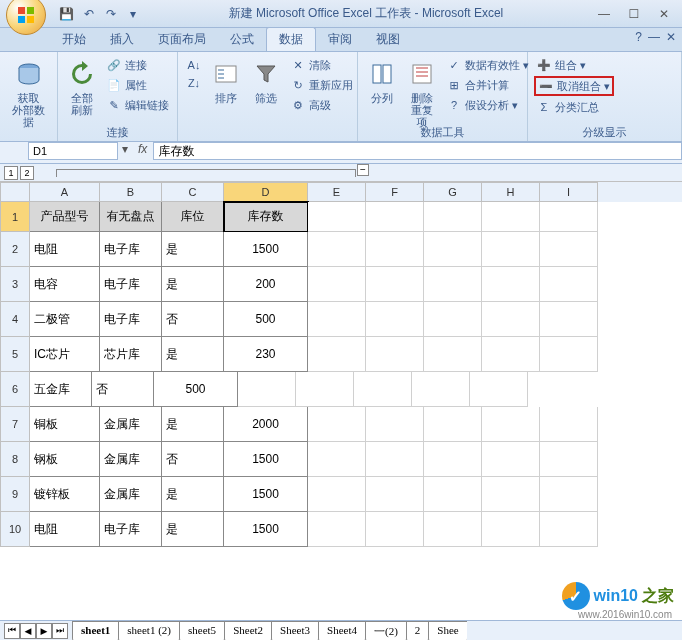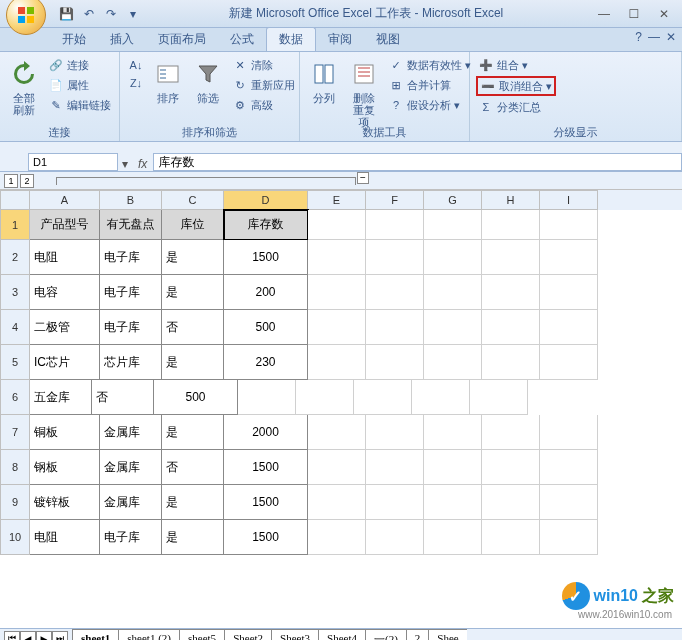--- a/index.html
+++ b/index.html
@@ -19,21 +19,21 @@
 .group { border-right: 1px solid #b8cce0; padding: 2px 6px; display: flex; flex-direction: column; position: relative; }
 .group-label { position: absolute; bottom: 1px; left: 0; right: 0; text-align: center; font-size: 11px; color: #3a5a8a; }
 .group-body { flex: 1; display: flex; align-items: flex-start; gap: 4px; padding-top: 2px; }
 .big-btn { width: 50px; display: flex; flex-direction: column; align-items: center; gap: 2px; cursor: pointer; padding: 2px; }
 .big-btn .ico { width: 32px; height: 32px; display: flex; align-items: center; justify-content: center; }
 .big-btn .lbl { font-size: 11px; color: #3a5a8a; text-align: center; line-height: 1.1; }
 .small-stack { display: flex; flex-direction: column; gap: 2px; }
 .small-btn { display: flex; align-items: center; gap: 3px; font-size: 11px; color: #3a5a8a; cursor: pointer; padding: 1px 2px; white-space: nowrap; }
 .small-btn .ico { width: 16px; height: 16px; display: inline-flex; align-items: center; justify-content: center; }
 .highlight-box { border: 2px solid #d02020; padding: 0 2px; }
-.formula-bar { height: 30px; background: #e8f0fa; border-bottom: 1px solid #a0b8d8; display: flex; align-items: flex-end; }
+.formula-bar { height: 22px; background: #e8f0fa; border-bottom: 1px solid #a0b8d8; display: flex; align-items: flex-start; }
 .name-box { width: 90px; height: 18px; background: #fff; border: 1px solid #a0b8d8; margin-left: 28px; padding: 0 4px; font-size: 11px; display: flex; align-items: center; }
 .fx-label { margin: 0 6px; font-style: italic; color: #555; }
 .formula-input { flex: 1; height: 18px; background: #fff; border: 1px solid #a0b8d8; padding: 0 4px; font-size: 12px; }
 .outline-bar { height: 18px; background: #e8f0fa; border-bottom: 1px solid #c0c0c0; display: flex; align-items: center; padding-left: 4px; gap: 2px; }
 .outline-lvl { width: 14px; height: 14px; border: 1px solid #888; font-size: 9px; display: flex; align-items: center; justify-content: center; background: #fff; cursor: pointer; }
 .outline-line { flex: 0 0 300px; height: 8px; border-top: 1px solid #888; border-left: 1px solid #888; border-right: 1px solid #888; margin-left: 20px; position: relative; }
 .outline-minus { width: 12px; height: 12px; border: 1px solid #888; background: #fff; position: absolute; right: -14px; top: -6px; display: flex; align-items: center; justify-content: center; font-size: 10px; cursor: pointer; }
 .sheet-area { display: flex; height: 418px; }
 .col-hdrs { height: 20px; display: flex; background: #e8f0fa; }
 .corner { width: 30px; height: 20px; background: #e8f0fa; border: 1px solid #c0c0c0; }
@@ -95,20 +95,34 @@
   <div class="tab">审阅</div>
   <div class="tab">视图</div>
   <div class="tabs-right">
     <span>?</span>
     <span>—</span>
     <span>✕</span>
   </div>
 </div>
 
 <div class="ribbon">
+  <div class="group" style="width:58px">
+    <div class="group-body">
+      <div class="big-btn">
+        <span class="ico">
+            <svg width="28" height="28">
+              <ellipse cx="14" cy="8" rx="10" ry="4" fill="#7aa8d8" stroke="#3a6a9a"></ellipse>
+              <path d="M4 8v12a10 4 0 0 0 20 0V8" fill="#a8c8e8" stroke="#3a6a9a"></path>
+            </svg>
+          </span>
+        <span class="lbl" style="white-space:pre-line">获取
+外部数据</span>
+      </div>
+    </div>
+  </div>
   <div class="group" style="width:120px">
     <div class="group-body">
       <div class="big-btn">
         <span class="ico">
             <svg width="28" height="28">
               <path d="M14 4a10 10 0 1 0 10 10h-3a7 7 0 1 1-7-7v4l6-5-6-5z" fill="#4a8a3a"></path>
             </svg>
           </span>
         <span class="lbl">全部刷新</span>
       </div>
@@ -164,21 +178,20 @@
         <div class="small-btn">
             <span class="ico">↻</span>
             <span>重新应用</span>
           </div>
         <div class="small-btn">
             <span class="ico">⚙</span>
             <span>高级</span>
           </div>
       </div>
     </div>
-    <div class="group-label">排序和筛选</div>
   </div>
   <div class="group" style="width:170px">
     <div class="group-body">
       <div class="big-btn" style="width:36px">
         <span class="ico">
             <svg width="24" height="24">
               <rect x="3" y="3" width="8" height="18" fill="#fff" stroke="#3a6a9a"></rect>
               <rect x="13" y="3" width="8" height="18" fill="#fff" stroke="#3a6a9a"></rect>
             </svg>
           </span>

